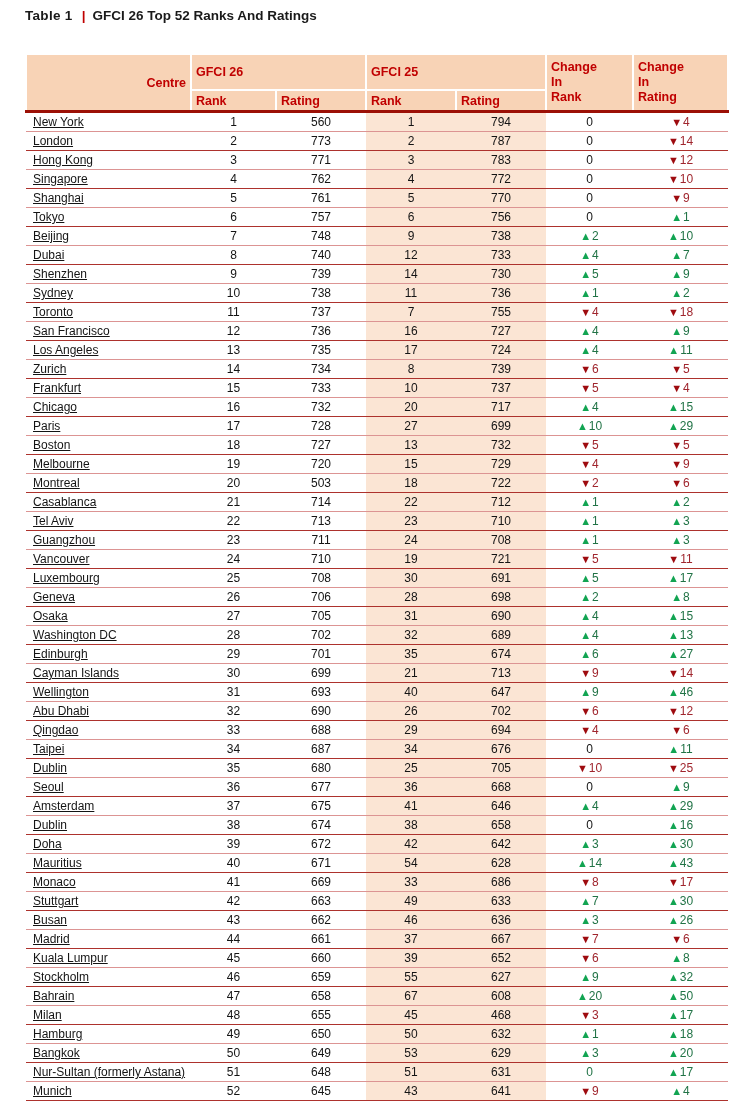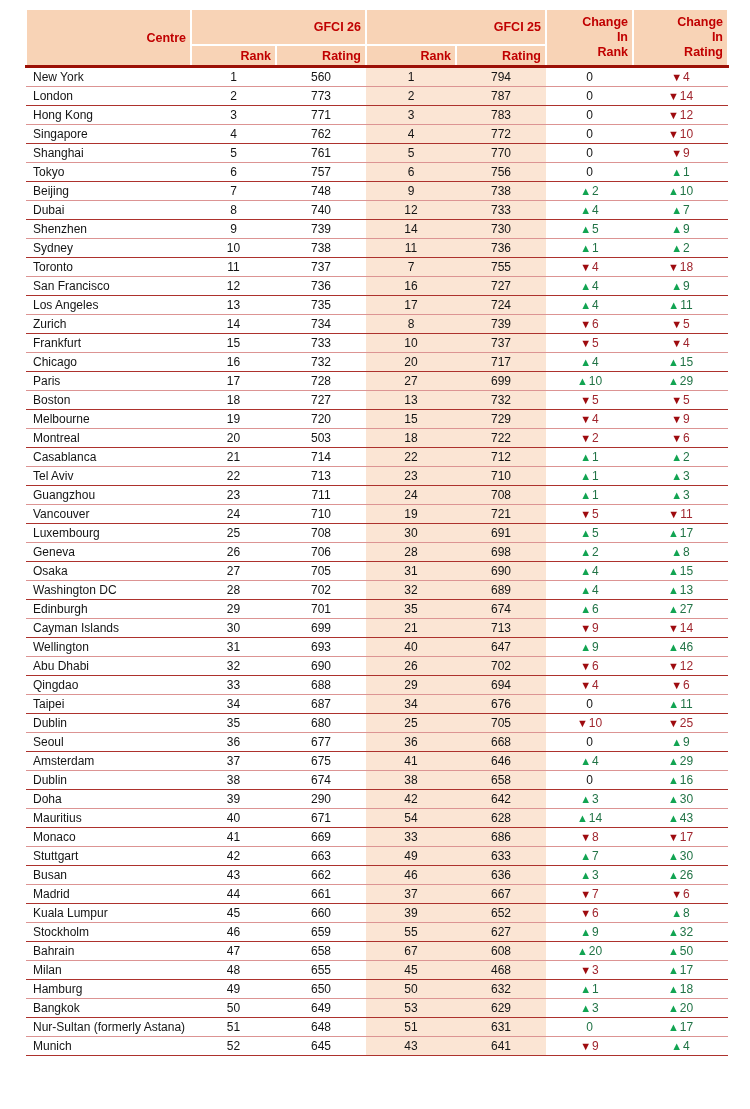--- a/index.html
+++ b/index.html
@@ -28,53 +28,56 @@
   col.c-chrank   { width: 87px;  }
   col.c-chrating { width: 95px;  }
 
   thead th {
     background: #f8d3b6;
     color: #c00000;
     font-size: 12.5px;
     font-weight: bold;
     border: 2px solid #ffffff;
     padding: 2px 4px;
-    text-align: right;
+    text-align: left;
   }
   thead tr.r1 th { height: 30px; }
   thead tr.r2 th { height: 15px; }
   th.th-centre { text-align: right; padding-left: 7px; vertical-align: middle; }
   th.th-group  { vertical-align: middle; }
   th.th-change { white-space: pre-line; line-height: 15px; vertical-align: middle; padding-top: 1px; padding-bottom: 1px; }
 
   tbody td {
     font-size: 12px;
     color: #141414;
     text-align: center;
     height: 16px;
     line-height: 16px;
     padding: 1px 2px;
     border-bottom: 1px solid #dc9493;
   }
   tbody tr:nth-child(even) td { border-bottom-color: #ad322d; }
   tbody tr:first-child td { border-top: 3px solid #9c1006; }
-  td.centre { text-align: left; padding-left: 7px; }
+  td.centre { text-align: left; padding-left: 7px; text-decoration: underline; }
   td.stripe { background: #fbe5d4; }
 
   .tri-up   { color: #12a452; font-size: 11px; margin-right: 1px; }
   .num-up   { color: #217346; }
   .tri-down { color: #9e0b0f; font-size: 11px; margin-right: 1px; }
   .num-down { color: #a0262e; }
   .zero-green { color: #217346; }
 </style>
 </head>
 <body>
 
 <div class="page">
 
+  <div class="title">
+    <span class="prefix">Table 1</span><span class="sep">|</span><span>GFCI 26 Top 52 Ranks And Ratings</span>
+  </div>
 
   <table class="gfci">
     <colgroup>
       <col class="c-centre">
         <col class="c-rank26">
         <col class="c-rating26">
       <col class="c-rank25">
         <col class="c-rating25">
         <col class="c-chrank">
         <col class="c-chrating">
@@ -437,21 +440,21 @@
           <td>38</td>
           <td>674</td>
           <td class="stripe">38</td>
           <td class="stripe">658</td>
           <td>0</td>
           <td><span class="tri-up">▲</span><span class="num-up">16</span></td>
         </tr>
         <tr>
           <td class="centre">Doha</td>
           <td>39</td>
-          <td>290</td>
+          <td>672</td>
           <td class="stripe">42</td>
           <td class="stripe">642</td>
           <td><span class="tri-up">▲</span><span class="num-up">3</span></td>
           <td><span class="tri-up">▲</span><span class="num-up">30</span></td>
         </tr>
         <tr>
           <td class="centre">Mauritius</td>
           <td>40</td>
           <td>671</td>
           <td class="stripe">54</td>

